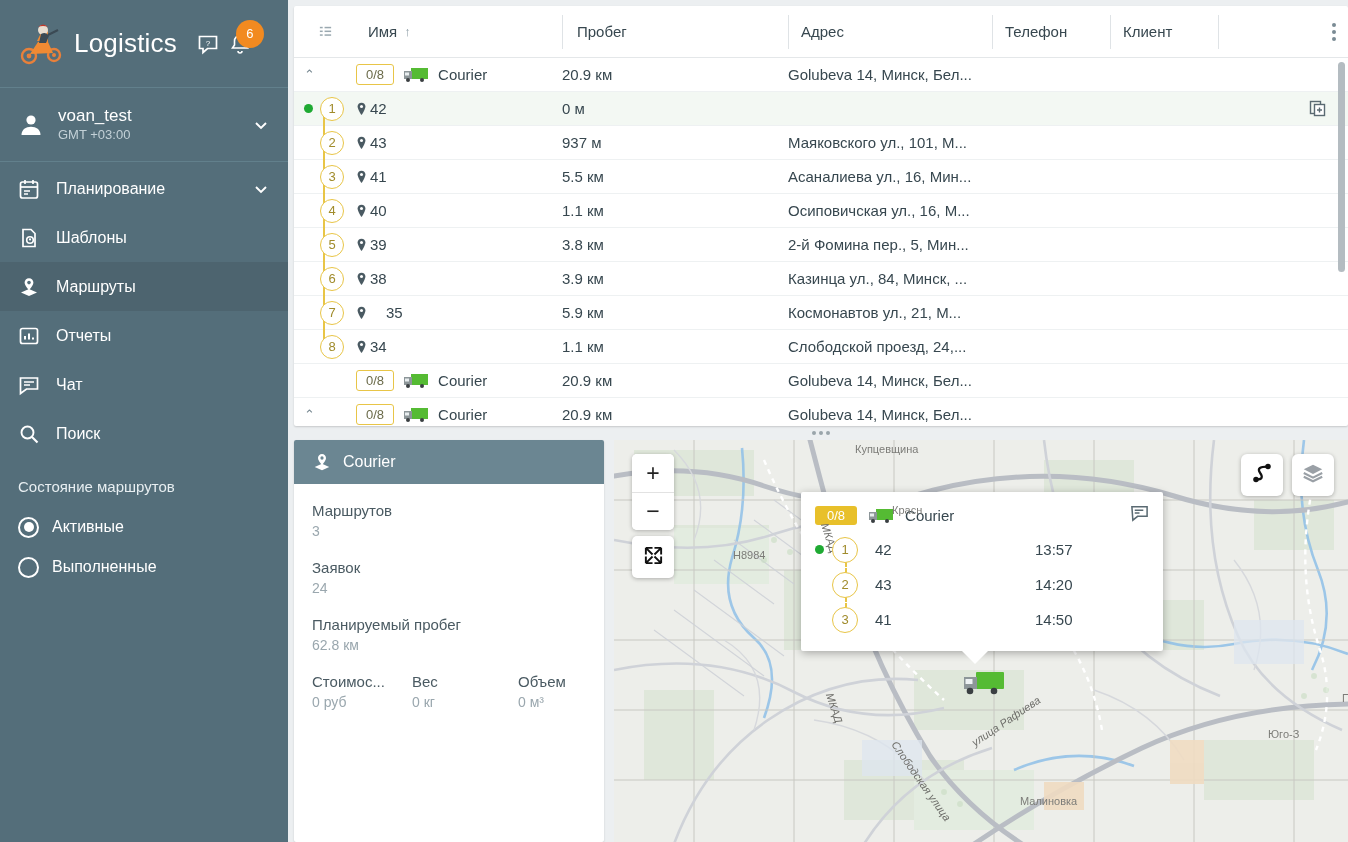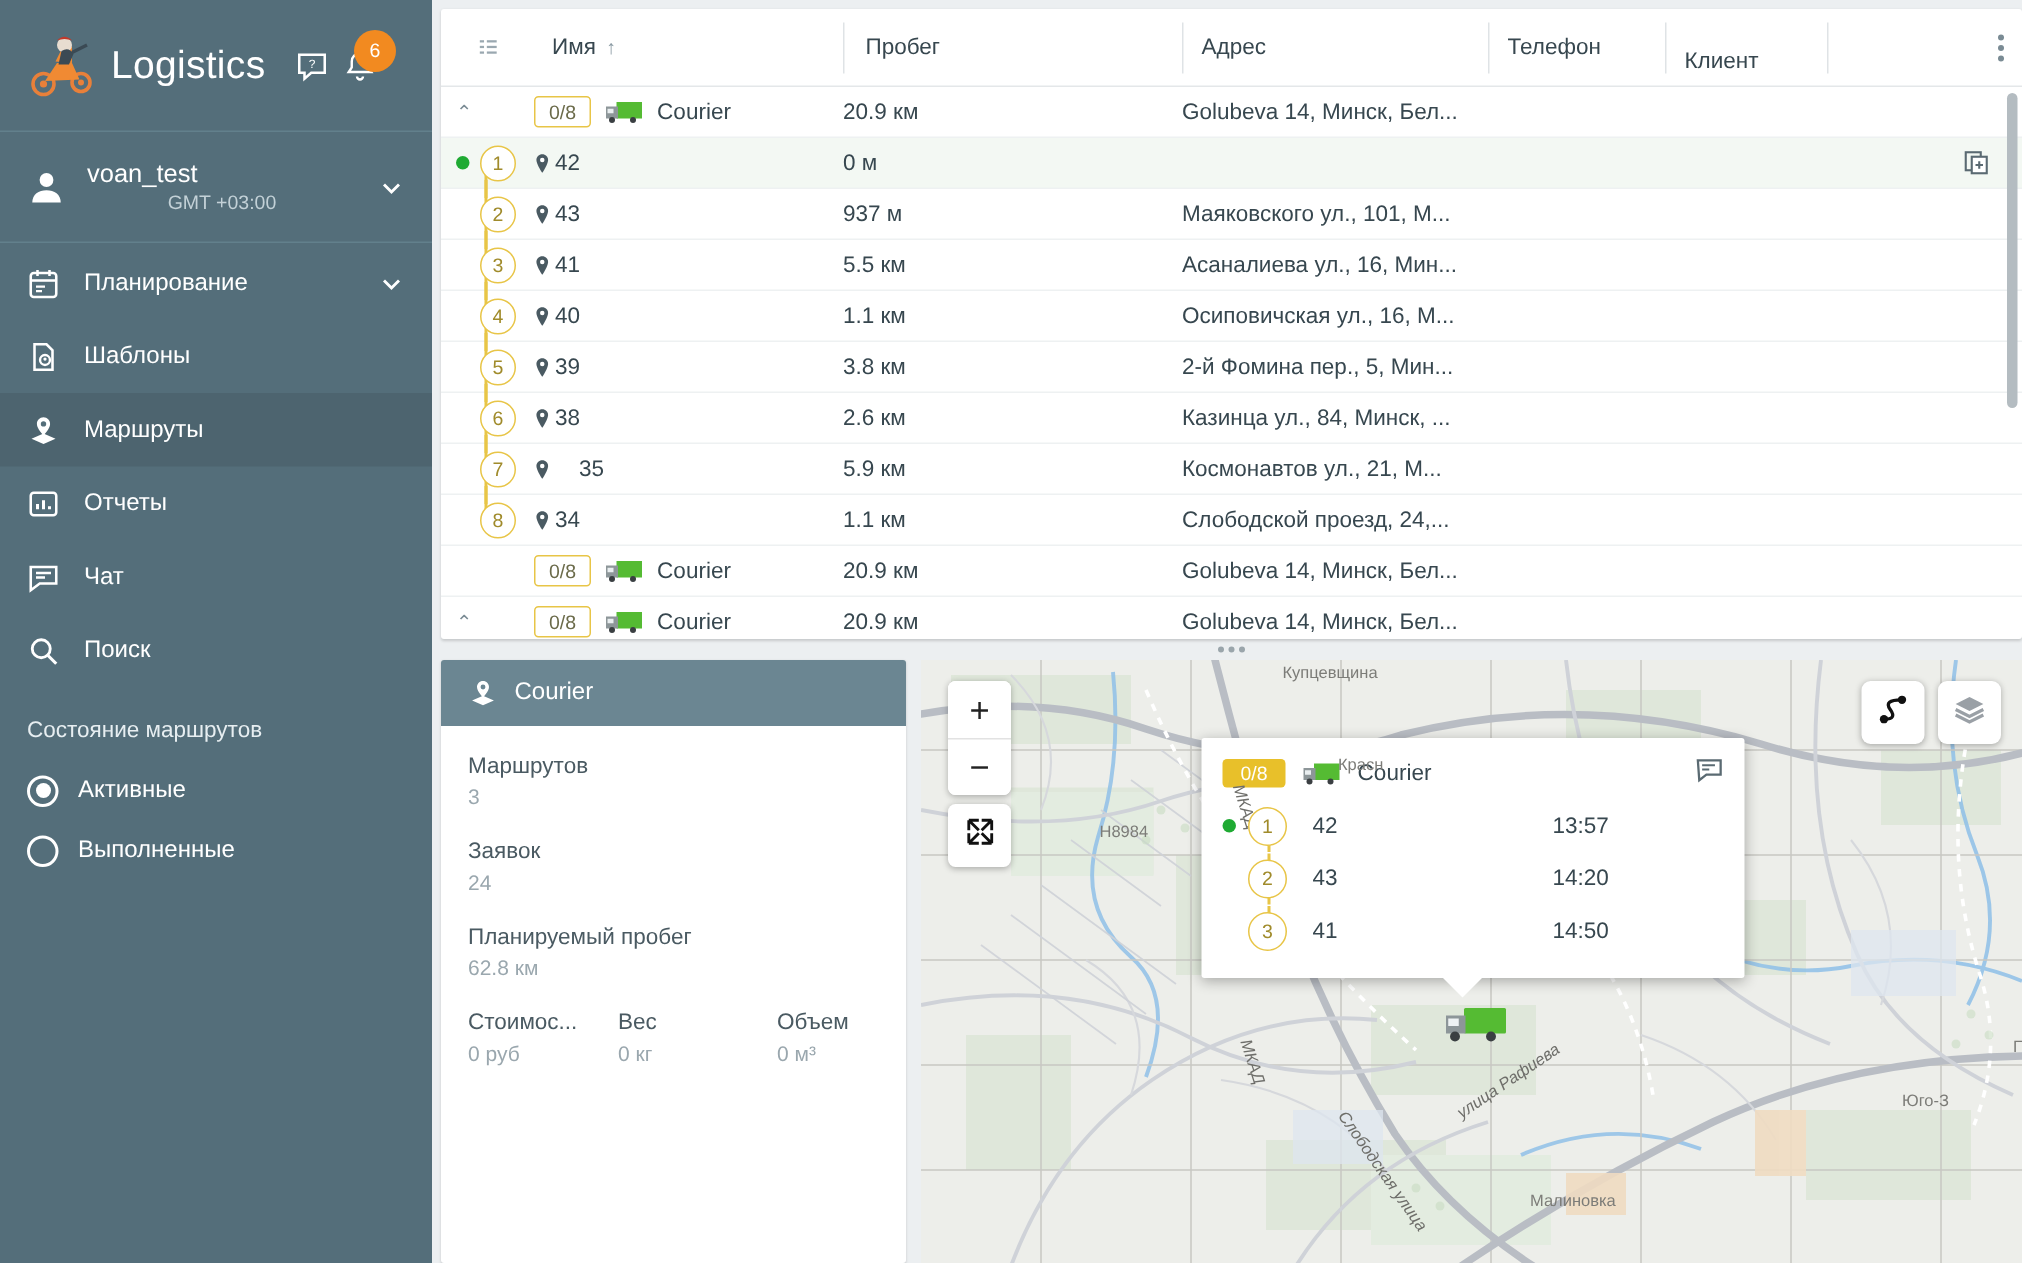--- a/index.html
+++ b/index.html
@@ -34,21 +34,21 @@
     font-weight: 500;
   }
   .user-row {
     height: 74px; display: flex; align-items: center;
     padding: 0 18px; gap: 14px;
     border-bottom: 1px solid #62808c;
     cursor: pointer;
   }
   .user-txt { flex: 1; }
   .user-name { font-size: 17px; line-height: 21px; }
-  .user-tz { font-size: 13px; color: #c3d1d7; line-height: 18px; text-align: center; }
+  .user-tz { font-size: 13px; color: #c3d1d7; line-height: 18px; }
 
   .nav { padding-top: 2px; }
   .nav-item {
     height: 49px; display: flex; align-items: center;
     padding: 0 18px; gap: 16px; cursor: pointer;
     font-size: 16px; color: #fff;
   }
   .nav-item.active { background: #4d646f; }
   .nav-item .chev { margin-left: auto; }
 
@@ -86,21 +86,21 @@
     border-bottom: 1px solid #e4e7e9; font-size: 15px; color: #37474f;
     position: relative;
   }
   .th { padding: 0 12px; height: 34px; display: flex; align-items: center; gap: 7px; }
   .th.bordered { border-left: 1px solid #dfe3e6; }
   .c-grip  { width: 62px; justify-content: center; }
   .c-name  { width: 206px; }
   .c-run   { width: 226px; padding-left: 14px; }
   .c-addr  { width: 204px; }
   .c-phone { width: 118px; }
-  .c-client{ width: 108px; align-items: flex-end; }
+  .c-client{ width: 108px; }
   .c-menu  { flex: 1; justify-content: flex-end; }
   .sortarrow { color: #8a9aa3; font-size: 13px; }
 
   .tbody { position: relative; }
   .trow {
     display: flex; align-items: center; height: 34px;
     border-bottom: 1px solid #eef1f2; font-size: 15px; color: #37474f;
     position: relative; cursor: pointer;
   }
   .trow.group { height: 34px; }
@@ -543,21 +543,21 @@
             <span class="seq-line"></span>
             <span class="seq" style="margin-left:16px">6</span>
           </div>
           <div class="cell c-name" style="margin-left:-12px;gap:0">
             <span class="pin"><svg viewBox="0 0 11 14" width="11" height="14">
                   <path d="M5.5.8C3.3.8 1.6 2.5 1.6 4.6c0 2.9 3.9 8.6 3.9 8.6s3.9-5.7 3.9-8.6C9.4 2.5 7.7.8 5.5.8z" fill="#4a5a62"></path>
                   <circle cx="5.5" cy="4.6" r="1.5" fill="#fff"></circle>
                 </svg></span>
             <span>38</span>
           </div>
-          <div class="cell c-run">2.6 км</div>
+          <div class="cell c-run">3.9 км</div>
           <div class="cell c-addr">Казинца ул., 84, Минск, ...</div>
           <div class="cell c-phone"></div>
           <div class="cell c-client"></div>
           <div class="cell c-menu"></div>
         </div>
 
         <div class="trow">
           <div class="cell c-grip" style="position:relative">
             <span class="seq-line"></span>
             <span class="seq" style="margin-left:16px">7</span>

